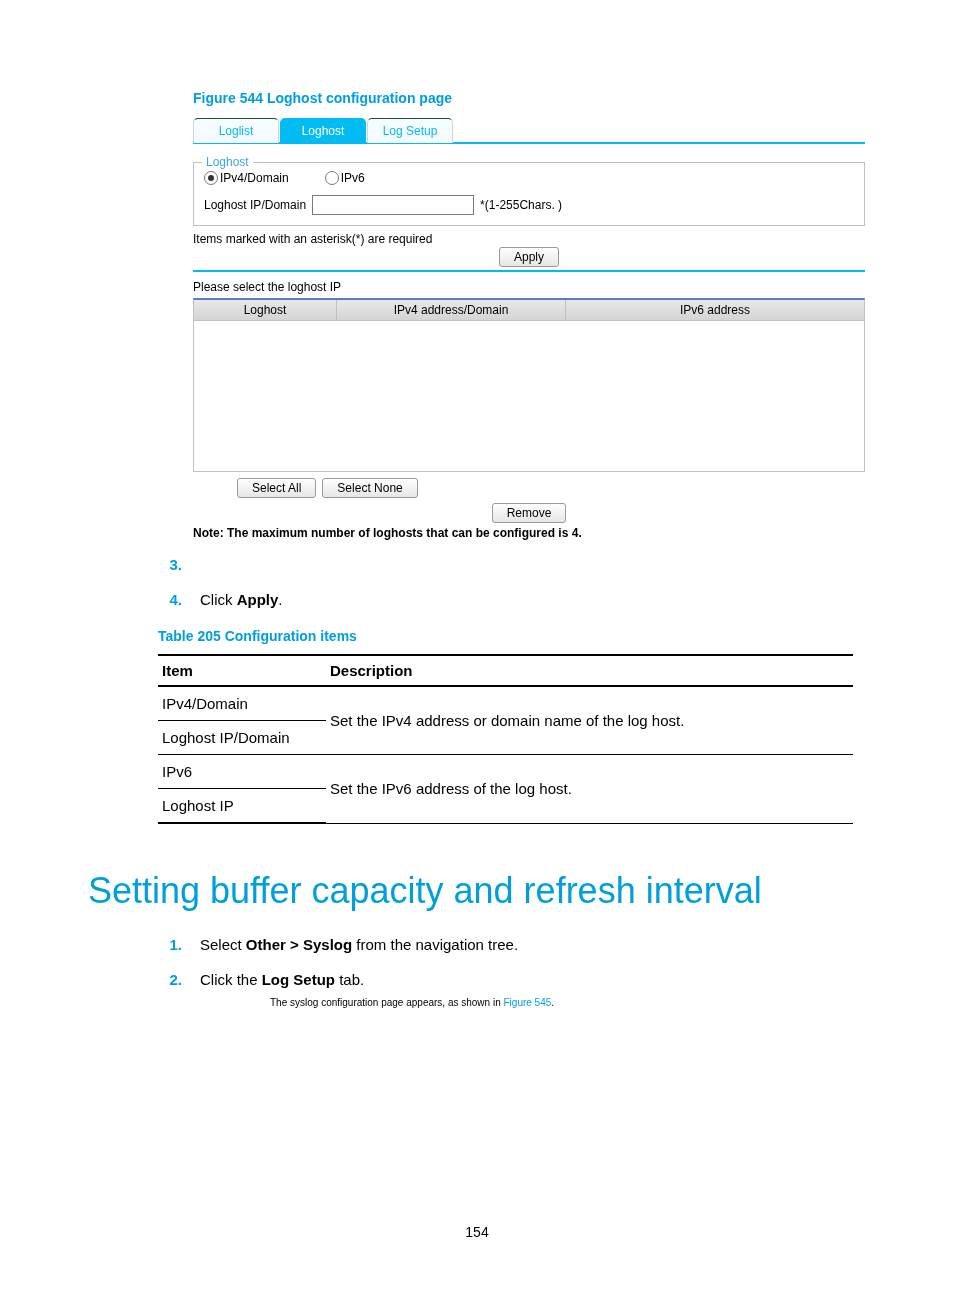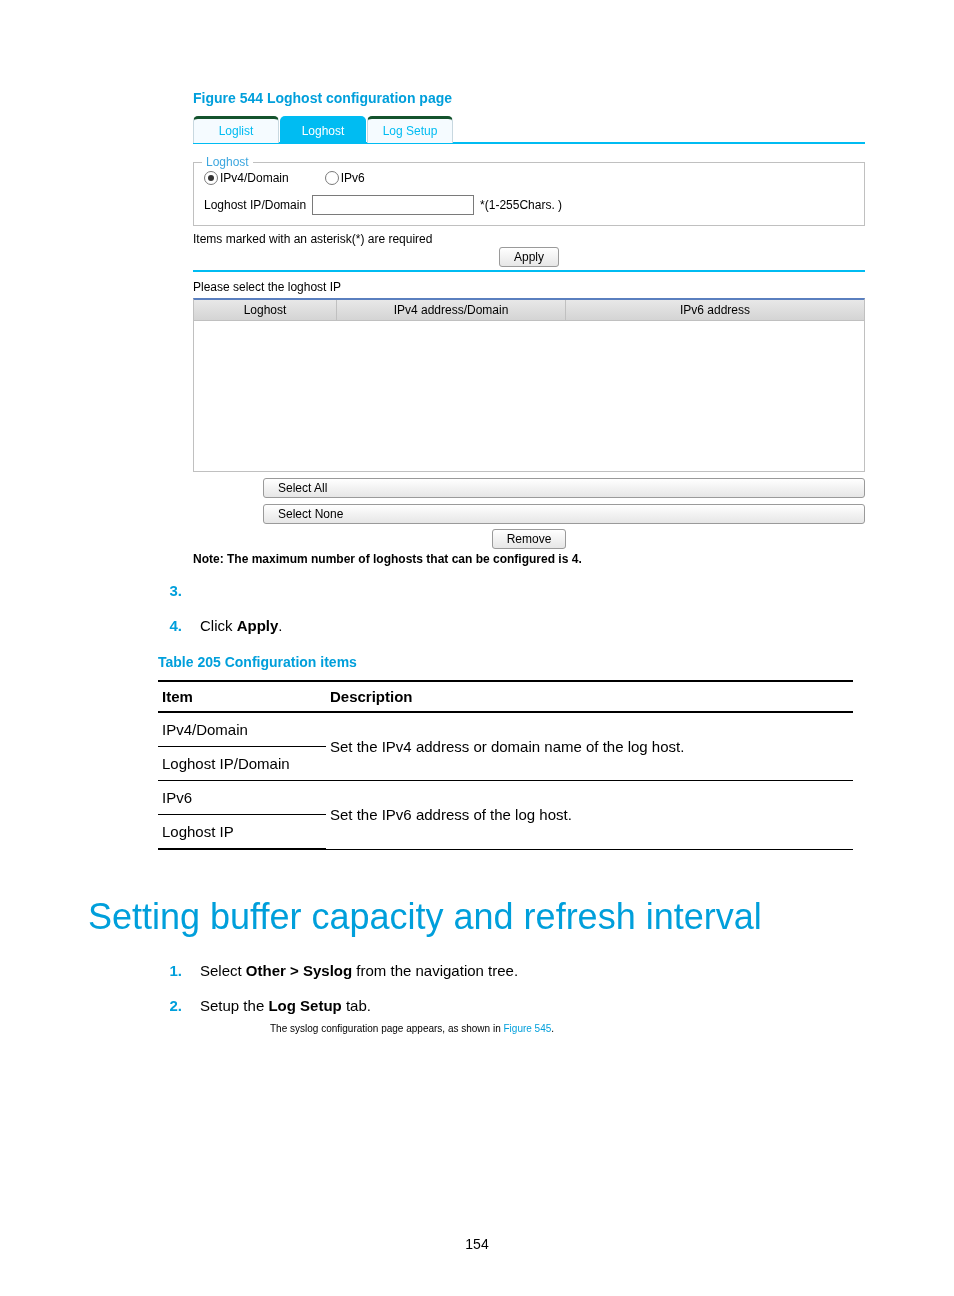--- a/index.html
+++ b/index.html
@@ -39,21 +39,21 @@
     border-bottom: 2px solid #00bcf2;
     background: #fff;
   }
   .tab {
     width: 84px;
     height: 24px;
     line-height: 24px;
     text-align: center;
     font-size: 12px;
     color: #00bcf2;
-    border-top: 3px solid #14532d;
+    border-top: 1px solid #14532d;
     border-left: 1px solid #c8d8e0;
     border-right: 1px solid #c8d8e0;
     border-top-left-radius: 5px;
     border-top-right-radius: 5px;
     margin-right: 1px;
     background: #f5fbff;
     position: relative;
     top: 1px;
   }
   .tab.active {
@@ -140,22 +140,22 @@
   .col2 { width: 216px; }
   .col3 { flex: 1; }
   .grid-body {
     height: 150px;
     border-left: 1px solid #c0c0c0;
     border-right: 1px solid #c0c0c0;
     border-bottom: 1px solid #c0c0c0;
     background: #fff;
   }
   .sel-buttons {
-    margin-top: 6px; margin-left: 70px;
-    display: flex; gap: 6px; flex-direction: column;
+    margin-top: 6px; margin-left: 44px;
+    display: flex; gap: 6px;
   }
   .remove-row { text-align: center; margin-top: 8px; }
   .note {
     font-size: 12px; font-weight: bold; margin-top: 6px; 
   }
   .ol-item {
     display: flex;
     align-items: flex-start;
     margin-left: 70px;
     margin-top: 14px;
@@ -208,21 +208,21 @@
     margin-top: 46px;
     margin-bottom: 22px;
   }
   .sub-ol {
     margin-left: 70px;
   }
   .sub-ol .ol-item { margin-left: 0; }
   .sub-body { margin-left: 112px; font-size: 10px; margin-top: 6px; line-height: 1.4; }
   .page-num {
     position: absolute;
-    bottom: 44px;
+    bottom: 56px;
     left: 0;
     width: 100%;
     text-align: center;
     font-size: 14px;
     margin-top: 11px;
   }
 </style>
 </head>
 <body>
 
@@ -321,21 +321,21 @@
   <div class="sub-ol">
     <div class="ol-item">
       <span class="ol-marker">1.</span>
       <span>
         <span>Select </span><span class="bold">Other &gt; Syslog</span><span> from the navigation tree.</span>
       </span>
     </div>
     <div class="ol-item">
       <span class="ol-marker">2.</span>
       <span>
-        <span>Setup the </span><span class="bold">Log Setup</span><span> tab.</span>
+        <span>Click the </span><span class="bold">Log Setup</span><span> tab.</span>
       </span>
     </div>
     <div class="sub-body">
       <span>The syslog configuration page appears, as shown in </span><span class="link">Figure 545</span><span>.</span>
     </div>
   </div>
 
   <div class="page-num">154</div>
 </div>
 

